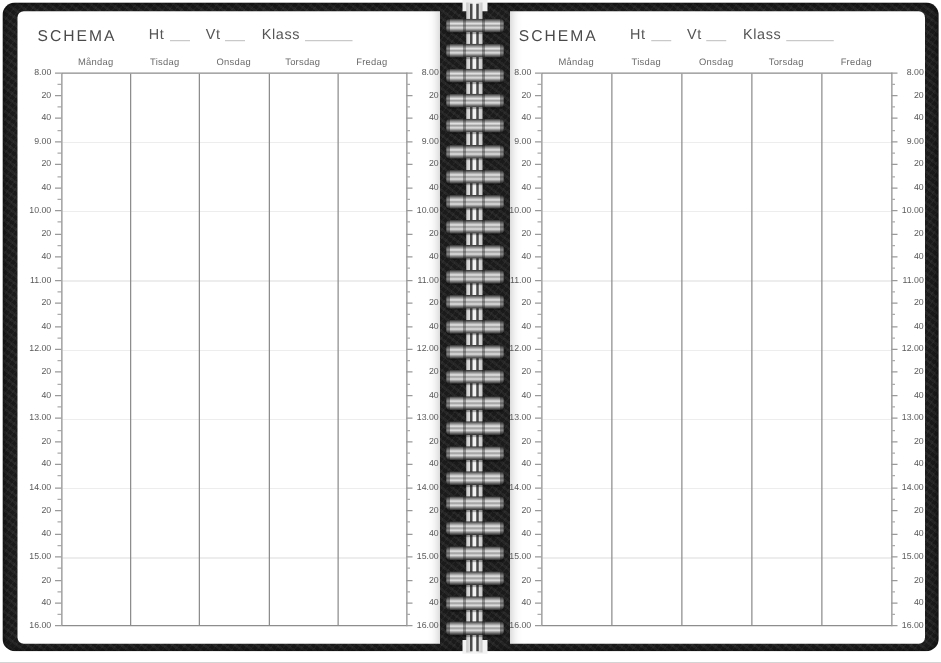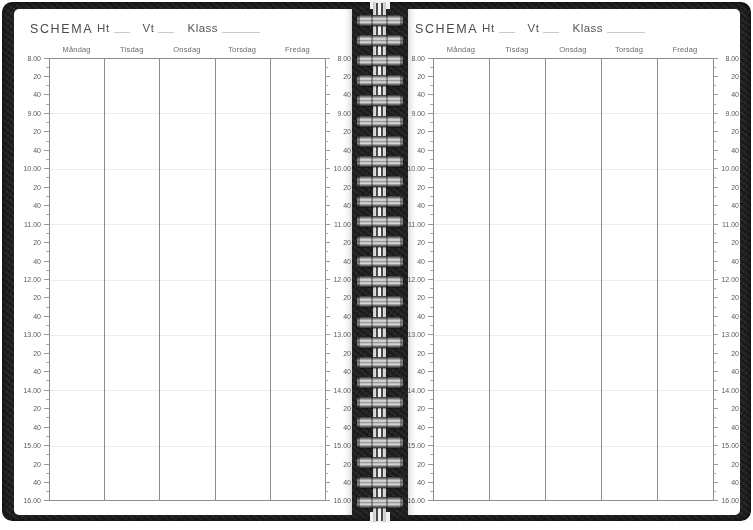--- a/index.html
+++ b/index.html
@@ -21,21 +21,21 @@
   .page-right{left:408px;width:332px;border-radius:0 5px 5px 0;
              box-shadow:inset 7px 0 9px -7px rgba(0,0,0,.28);}
 
   
   .hdr{position:absolute;top:13px;height:16px;display:flex;align-items:flex-start;
        color:#4f4f4f;white-space:nowrap;}
   .page-left  .hdr{left:16px;}
   .page-right .hdr{left:7px;}
   .hdr-title{font-size:12.5px;letter-spacing:1.6px;color:#4a4a4a;}
   .hdr-lbl{font-size:11.5px;letter-spacing:.5px;color:#555;}
-  .hdr-lbl.ht{margin-left:4px;}
+  .hdr-lbl.ht{margin-left:26px;}
   .hdr-lbl.vt{margin-left:13px;}
   .hdr-lbl.kl{margin-left:13px;}
   .uline{display:inline-block;height:10px;border-bottom:1px solid #c9c9c9;margin-left:4px;}
   .uline-sm{width:16px;}
   .uline-lg{width:38px;}
 
   
   .dayrow{position:absolute;top:36px;height:14px;display:flex;}
   .page-left  .dayrow{left:35px;width:276px;}
   .page-right .dayrow{left:25px;width:280px;}

